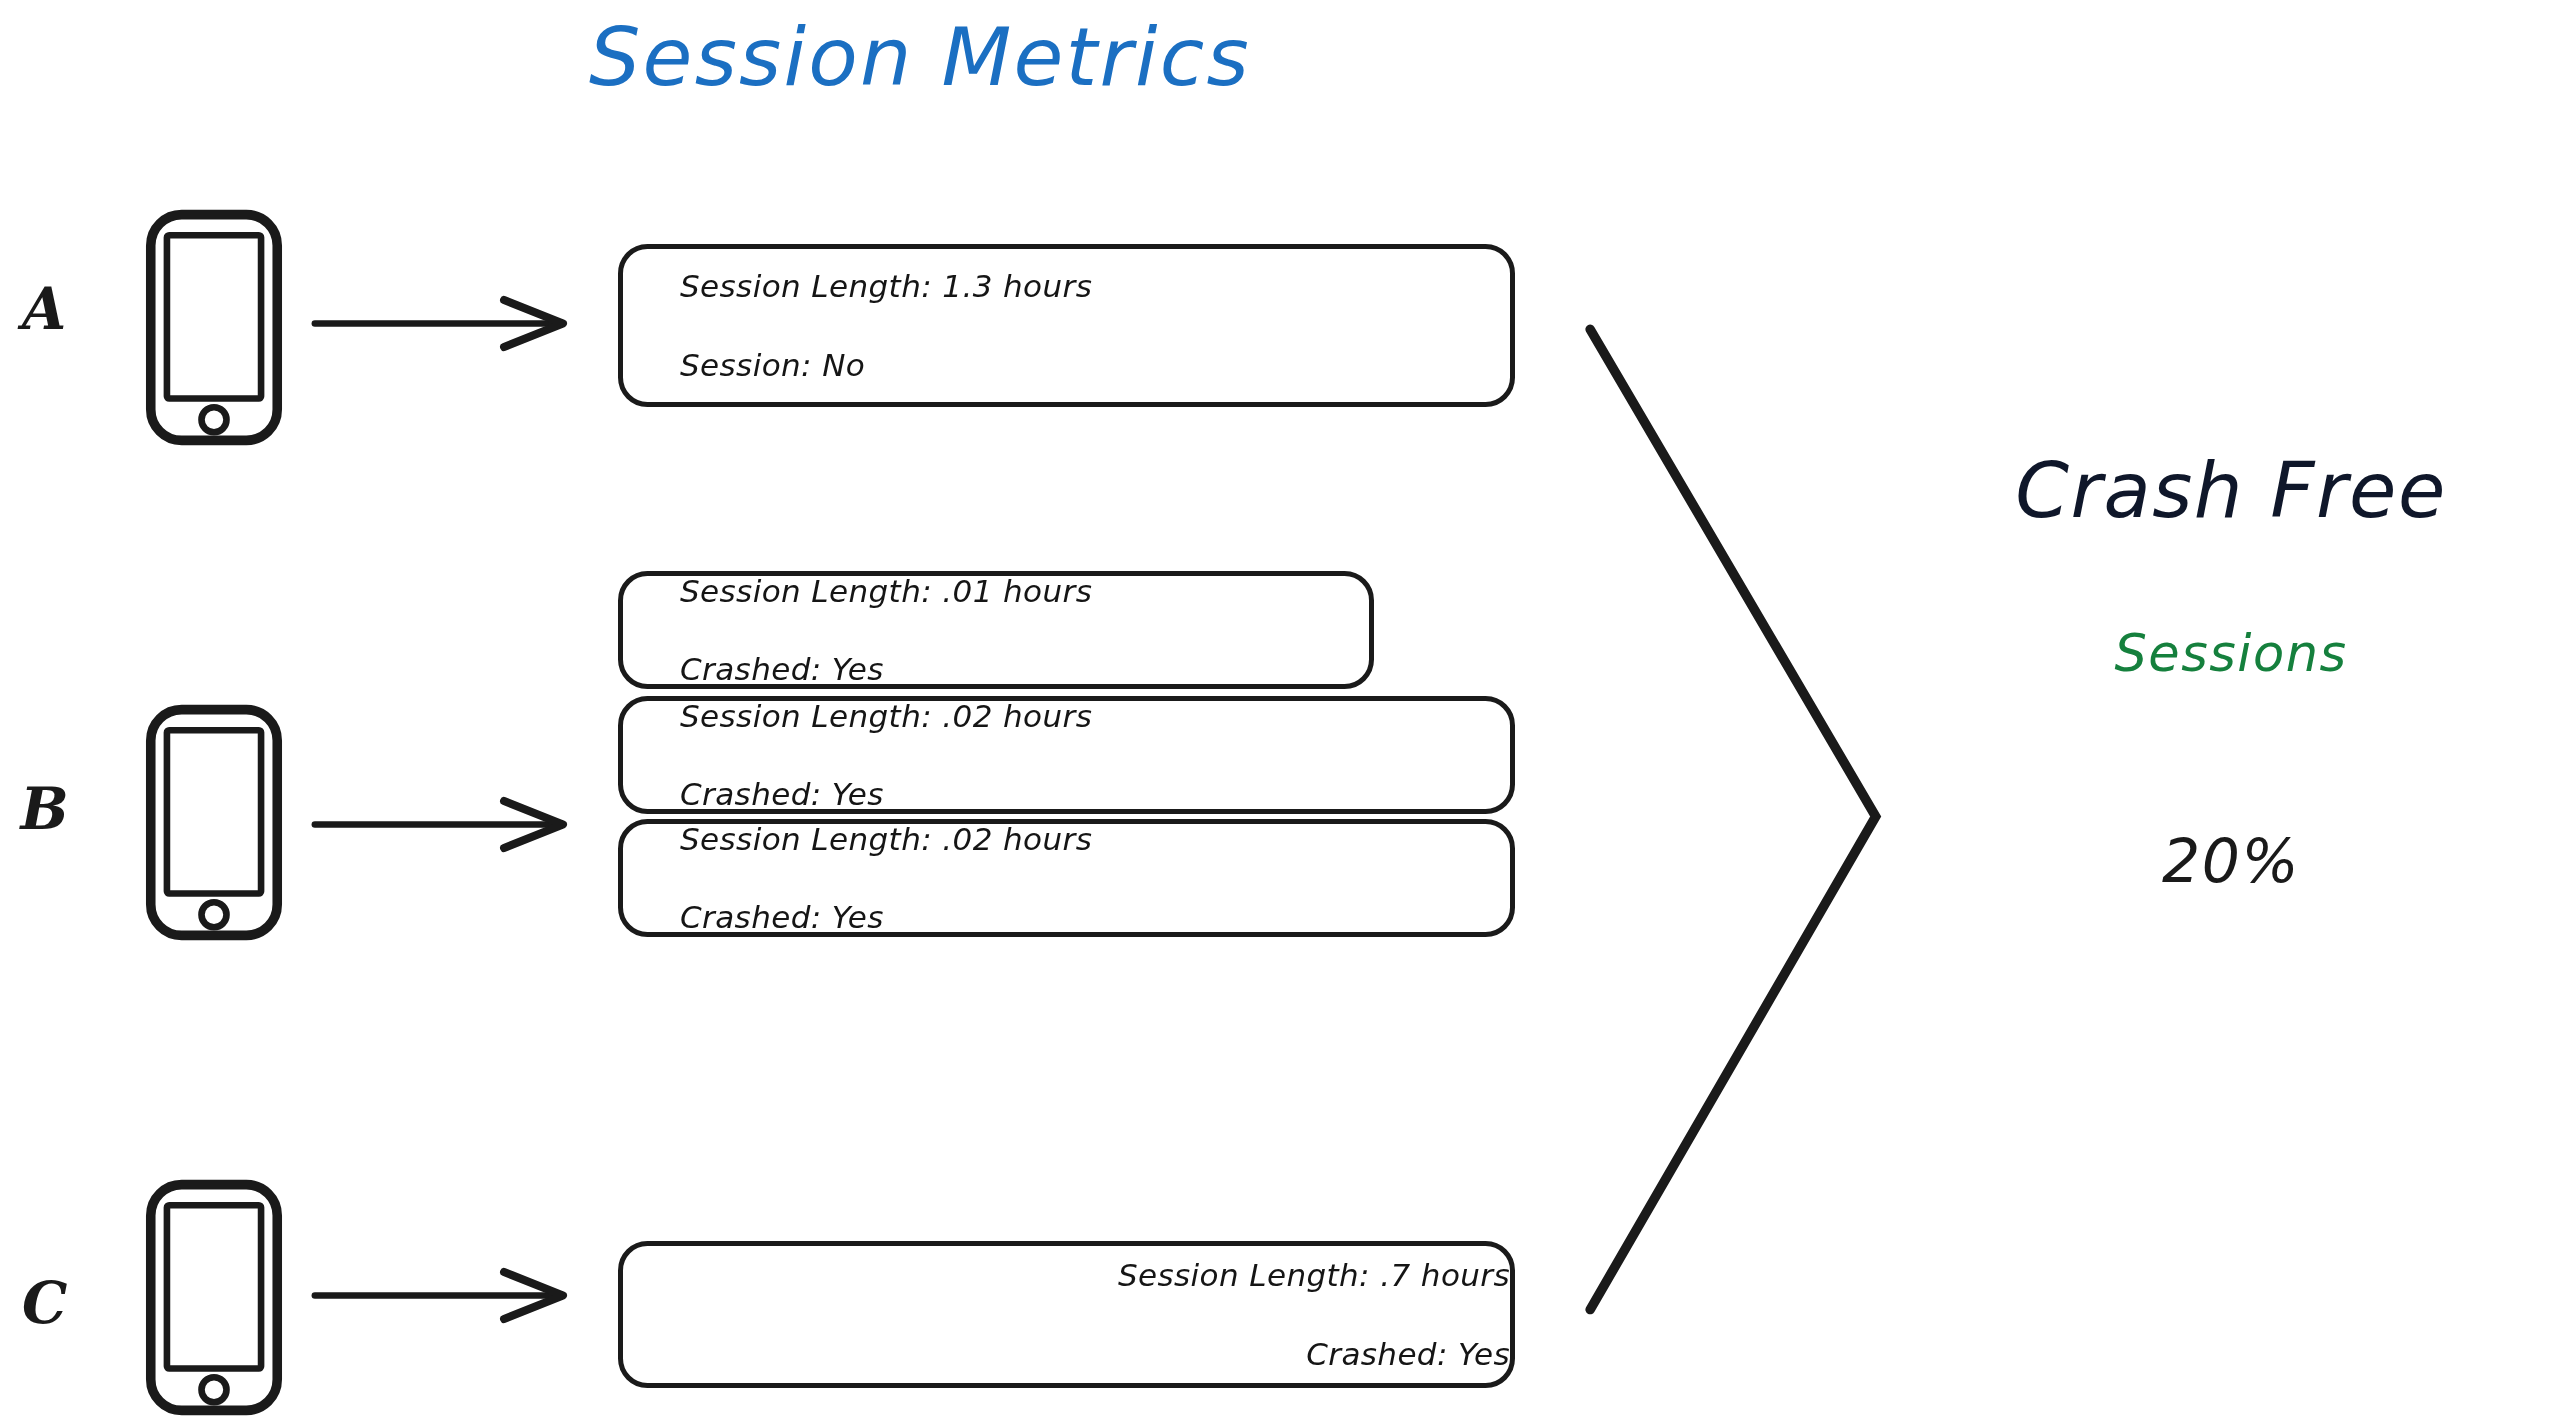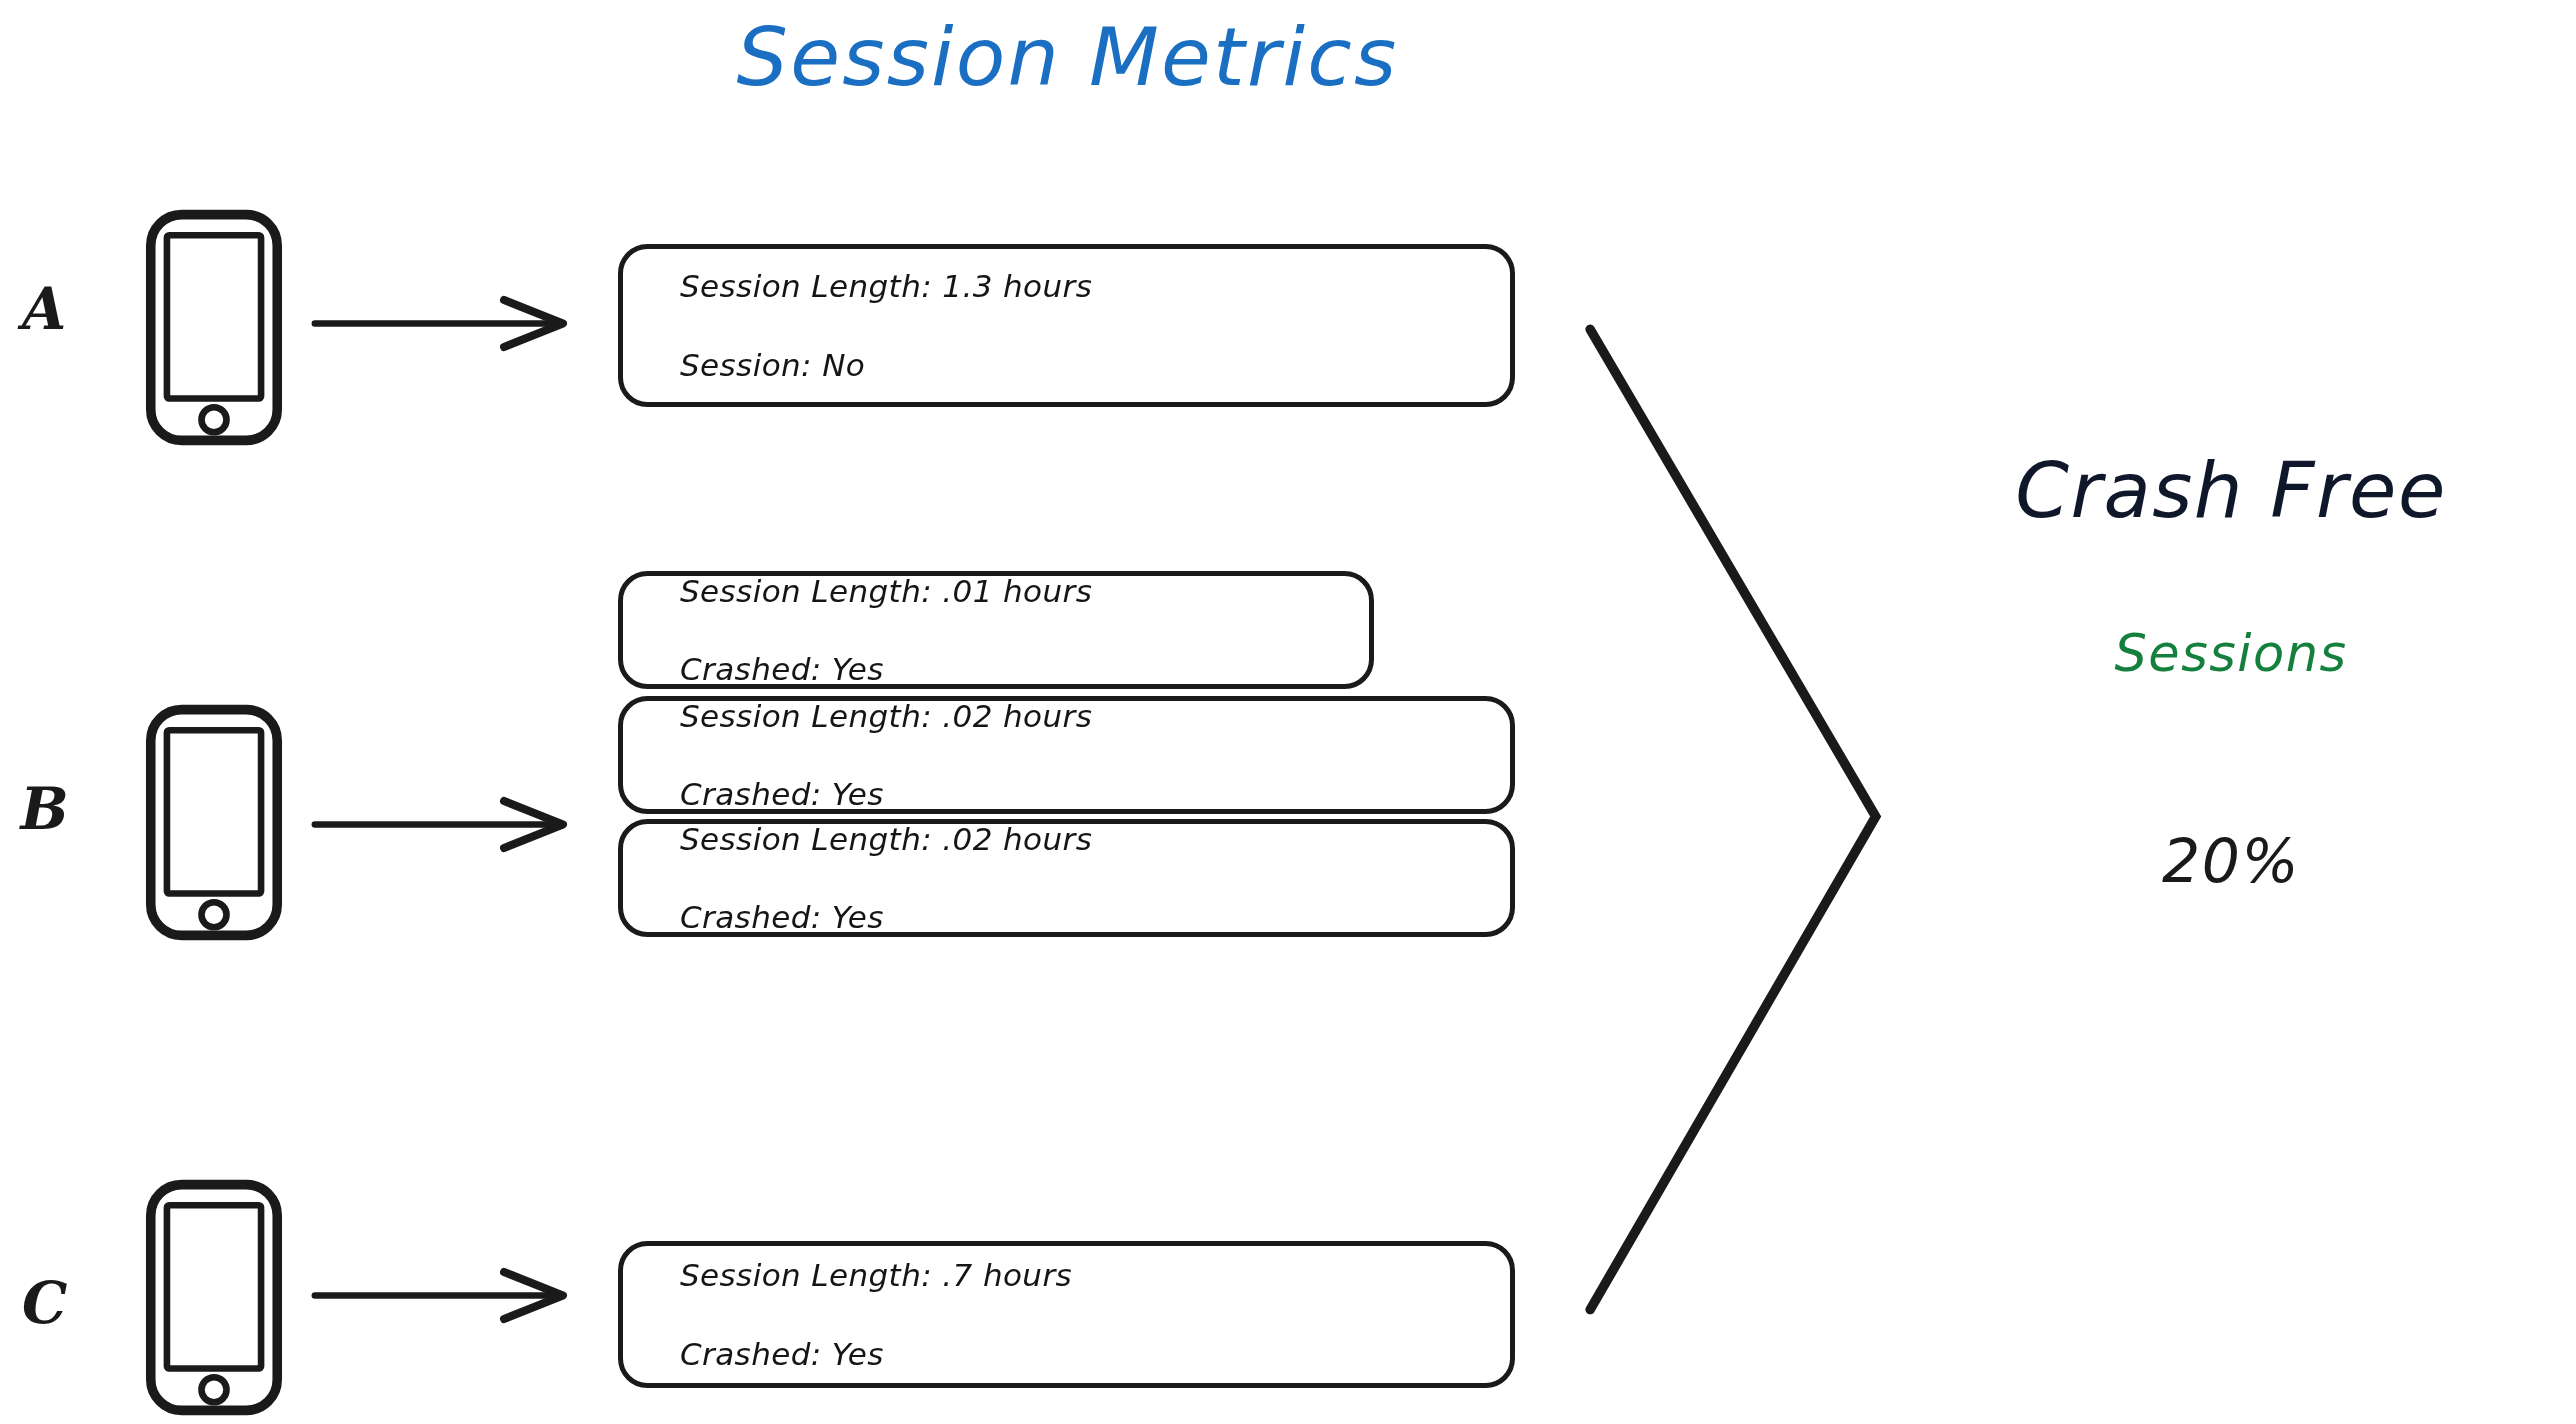--- a/index.html
+++ b/index.html
@@ -17,21 +17,20 @@
     background: #ffffff;
     overflow: hidden;
   }
 
   
   .diagram-title {
     position: absolute;
     left: 589px;
     top: 13.3px;
     width: 957px;
-    text-align: center;
     color: #1b6fc2;
     font-family: "DejaVu Sans", sans-serif;
     font-size: 81px;
     font-weight: 400;
     font-style: italic;
     letter-spacing: 2.2px;
     line-height: 1.1;
     white-space: nowrap;
   }
 
@@ -162,21 +161,21 @@
     <rect x="9" y="9" width="172" height="307" rx="42" ry="42" fill="#fff" stroke="#1a1a1a" stroke-width="13"></rect>
     <rect x="31" y="37" width="128" height="222" rx="3" ry="3" fill="#fff" stroke="#1a1a1a" stroke-width="9"></rect>
     <circle cx="95" cy="288" r="17" fill="#fff" stroke="#1a1a1a" stroke-width="9"></circle>
   </svg>
 
   <svg class="row-arrow" style="left:309px; top:1266px;" width="265" height="59" viewBox="0 0 360 80">
     <line x1="8" y1="40" x2="340" y2="40" stroke="#1a1a1a" stroke-width="9" stroke-linecap="round"></line>
     <polyline points="265,8 345,40 265,72" fill="none" stroke="#1a1a1a" stroke-width="11" stroke-linecap="round" stroke-linejoin="round"></polyline>
   </svg>
 
-  <div class="session-card" style="left:618px; top:1241px; width:897px; height:147px;">
+  <div class="session-card" style="left:618px; top:1241px; width:897px; height:147px;align-items:flex-end;">
     <div class="card-line">Session Length: .7 hours</div>
     <div class="card-line">Crashed: Yes</div>
   </div>
 
   <svg id="funnel-bracket" width="368" height="1045" viewBox="0 0 500 1420">
     <polyline points="60,48 448,710 60,1380" fill="none" stroke="#1a1a1a" stroke-width="13" stroke-linecap="round" stroke-linejoin="miter"></polyline>
   </svg>
 
   <div class="result-line" id="result-title-1">Crash Free</div>
   <div class="result-line" id="result-title-2">Sessions</div>

